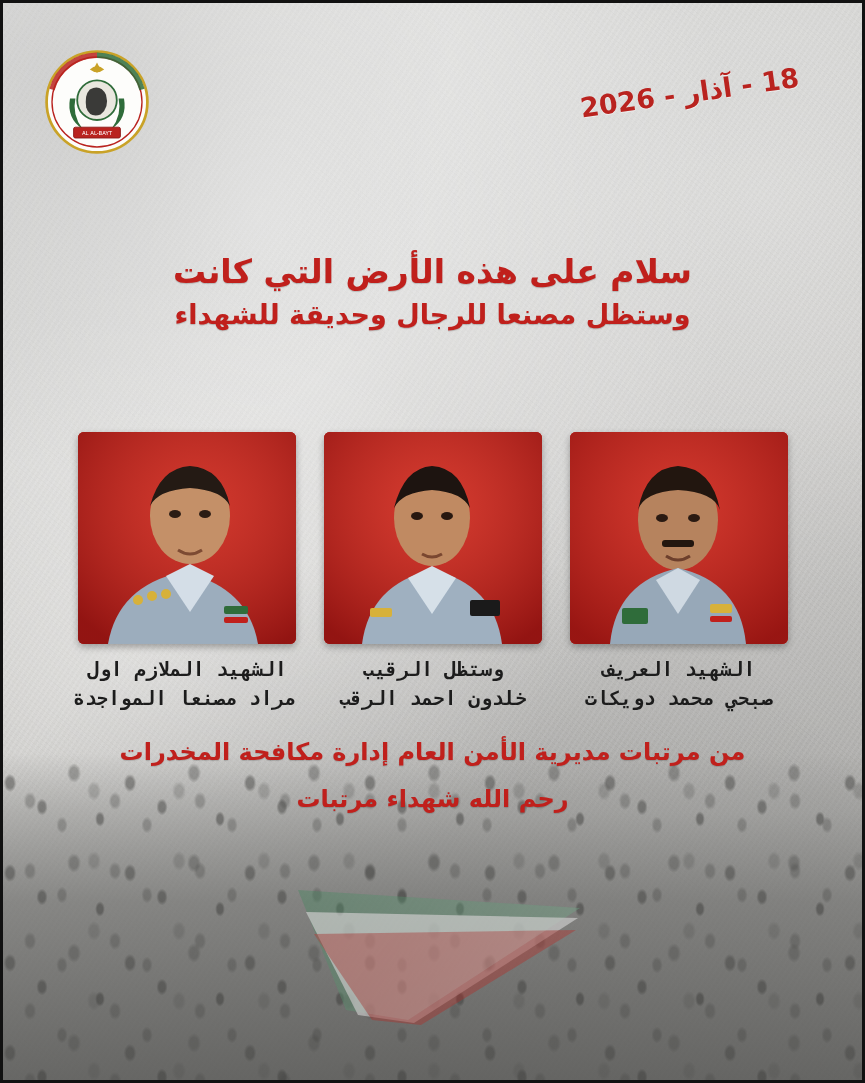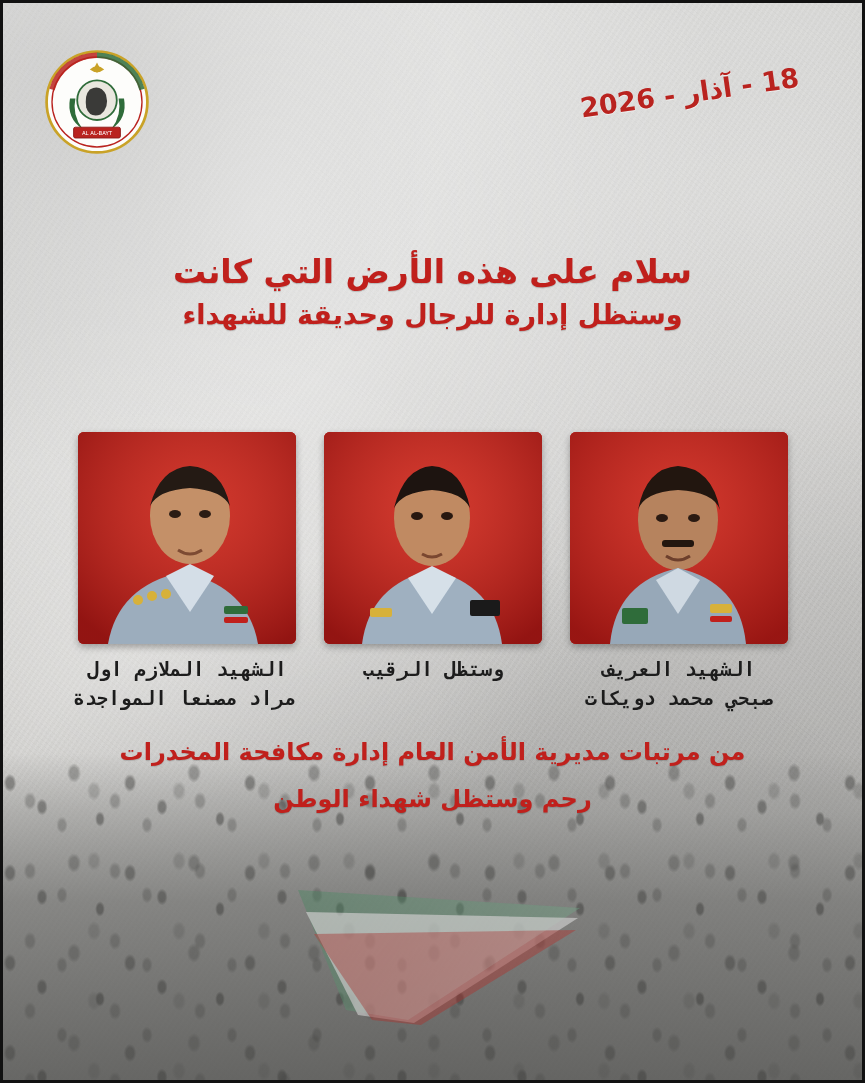--- a/index.html
+++ b/index.html
@@ -249,21 +249,21 @@
     <text x="60" y="97" font-size="6" fill="#ffffff" text-anchor="middle" font-family="DejaVu Sans, sans-serif">AL AL-BAYT</text>
     <path d="M60 8 a52 52 0 0 1 50 38" fill="none" stroke="#2f6c3a" stroke-width="6" opacity="0.85"></path>
     <path d="M60 8 a52 52 0 0 0 -50 38" fill="none" stroke="#b9231f" stroke-width="6" opacity="0.85"></path>
   </svg>
 
   <div class="date">18 - آذار - 2026</div>
 
 
   <div class="subtitle-wrap">
     <div class="subtitle-line l1">سلام على هذه الأرض التي كانت</div>
-    <div class="subtitle-line l2">وستظل إدارة للرجال وحديقة للشهداء</div>
+    <div class="subtitle-line l2">وستظل مصنعا للرجال وحديقة للشهداء</div>
   </div>
 
   <div class="cards">
 
     <div class="card">
       <div class="photo">
         <svg viewBox="0 0 218 212" preserveAspectRatio="xMidYMid slice">
           <rect width="218" height="212" fill="#c1201c"></rect>
           <rect width="218" height="212" fill="url(#g1)"></rect>
           <defs>
@@ -308,20 +308,21 @@
           <ellipse cx="123" cy="84" rx="6" ry="4" fill="#281810"></ellipse>
           <path d="M98 122 q10 6 20 0" stroke="#7a4730" stroke-width="3" fill="none"></path>
           <path d="M38 212 q8 -60 70 -74 q62 14 70 74 Z" fill="#9fb0c0"></path>
           <path d="M108 134 l-24 12 l24 36 l24 -36 Z" fill="#d6e0e8"></path>
           <rect x="146" y="168" width="30" height="16" rx="2" fill="#1a1a1a"></rect>
           <rect x="46" y="176" width="22" height="9" rx="2" fill="#d7b13a"></rect>
         </svg>
       </div>
       <div class="names">
         <div class="name-rank">وستظل الرقيب</div>
+        <div class="name-full">خلدون احمد الرقب</div>
       </div>
     </div>
 
     <div class="card">
       <div class="photo">
         <svg viewBox="0 0 218 212" preserveAspectRatio="xMidYMid slice">
           <rect width="218" height="212" fill="#c1201c"></rect>
           <rect width="218" height="212" fill="url(#g3)"></rect>
           <defs>
             <radialGradient id="g3" cx="0.55" cy="0.35" r="0.75">
@@ -345,16 +346,16 @@
       </div>
       <div class="names">
         <div class="name-rank">الشهيد الملازم اول</div>
         <div class="name-full">مراد مصنعا المواجدة</div>
       </div>
     </div>
 
   </div>
 
   <div class="footer-line1">من مرتبات مديرية الأمن العام إدارة مكافحة المخدرات</div>
-  <div class="footer-line2">رحم وستظل شهداء الوطن</div>
+  <div class="footer-line2">رحم الله شهداء مرتبات</div>
 
   <div class="border-frame"></div>
 </div>
 
 </body></html>

